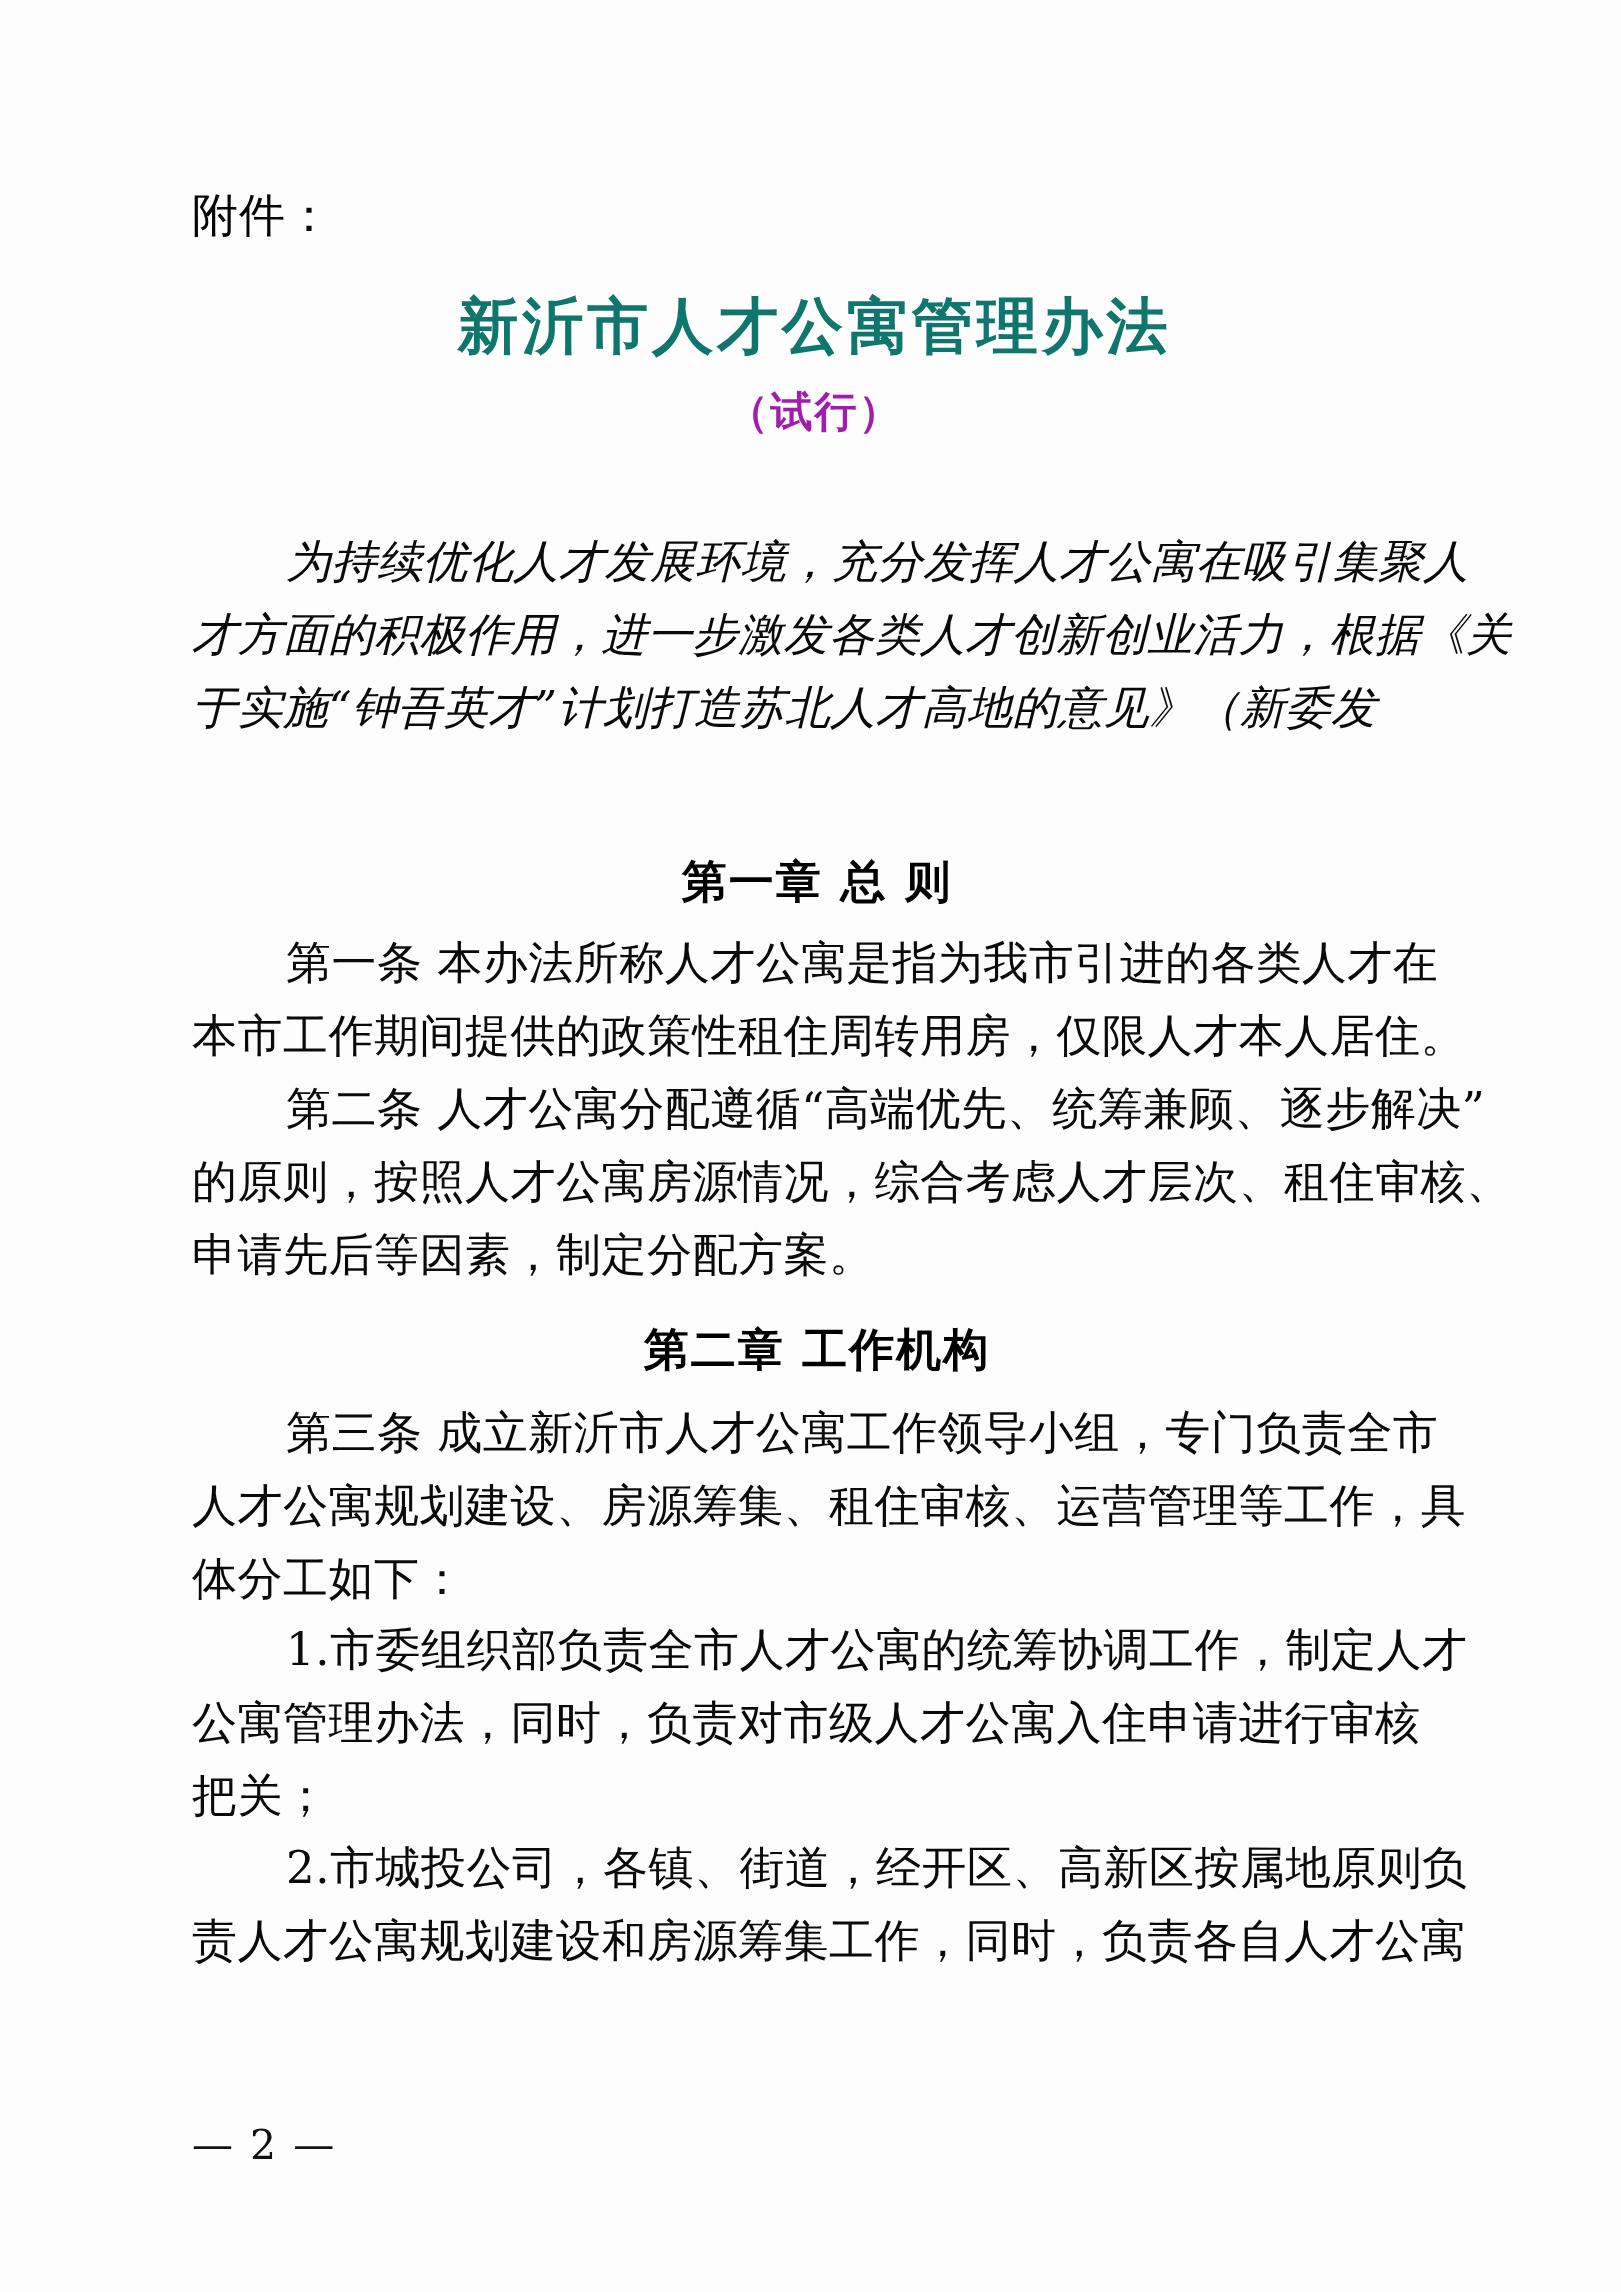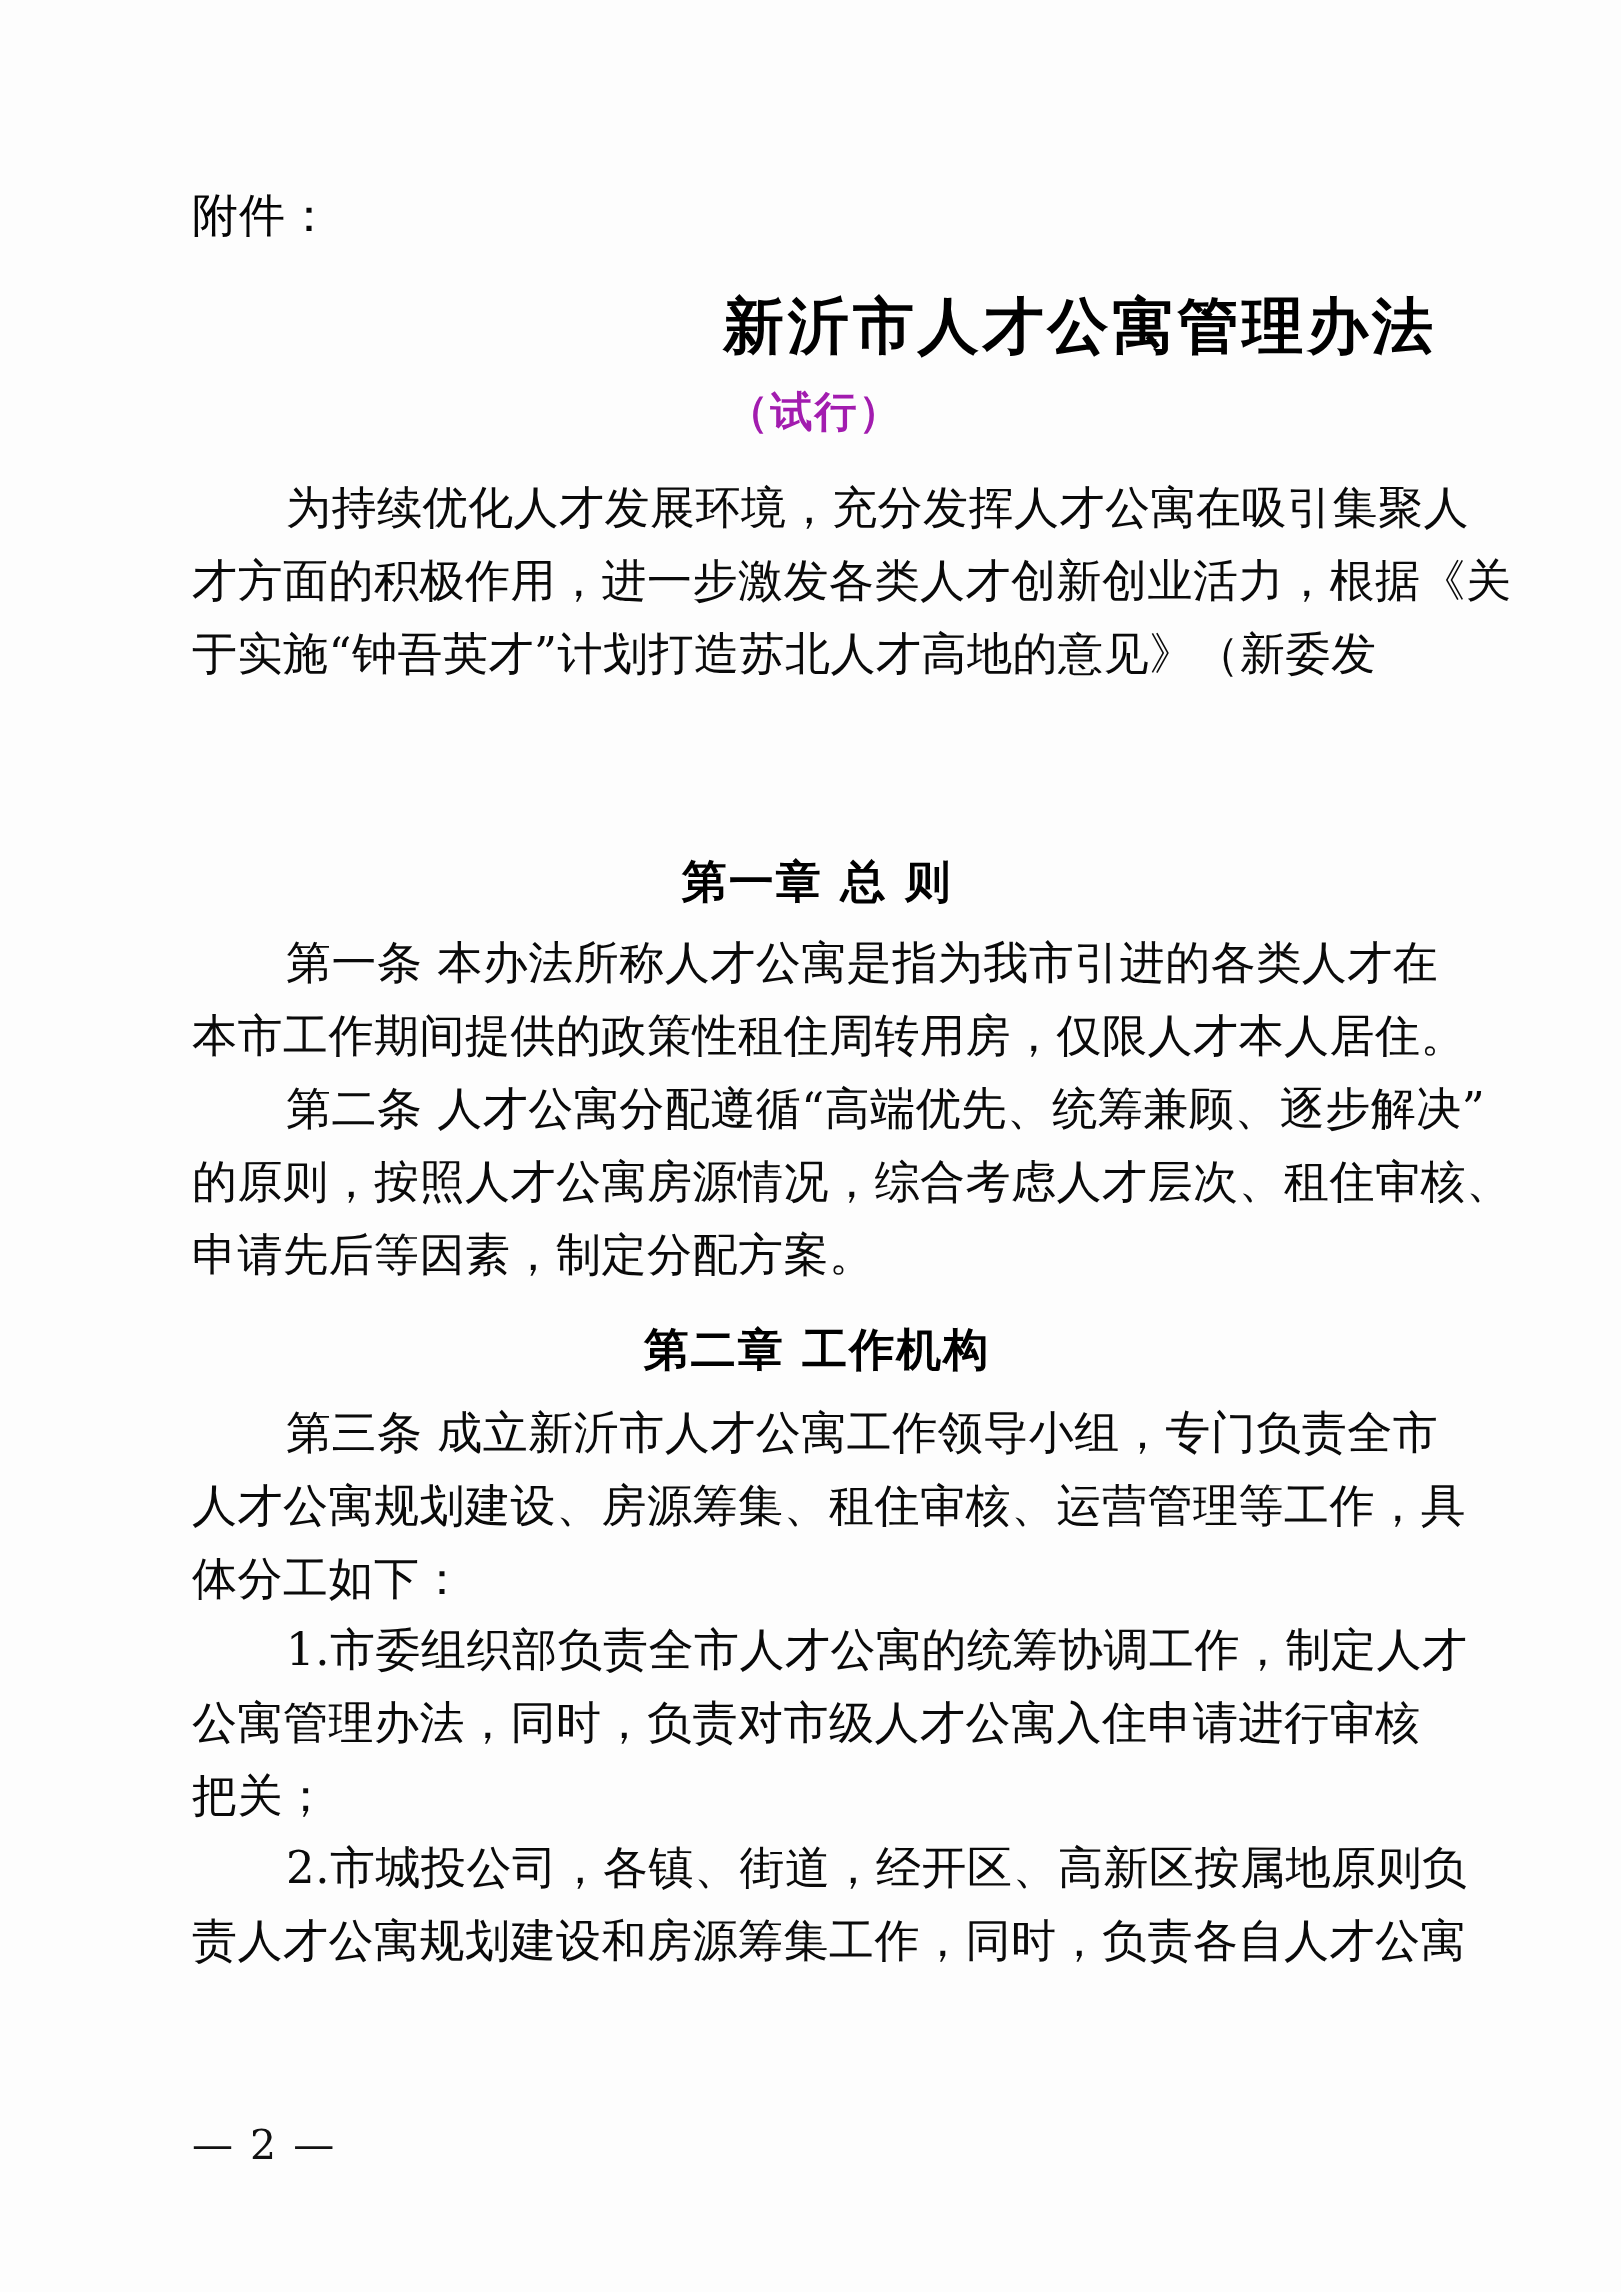--- a/index.html
+++ b/index.html
@@ -32,27 +32,27 @@
     font-size: 46px;
     letter-spacing: 1px;
     line-height: 1;
     color: #050505;
   }
   .doc-title {
     position: absolute;
     left: 192px;
     top: 290px;
     width: 1245px;
-    text-align: right;
+    text-align: center;
     font-family: "DejaVu Serif", "Liberation Serif", serif;
     font-weight: bold;
     font-size: 61px;
     letter-spacing: 3.9px;
     line-height: 1.18;
-    color: #000000;
+    color: #0f766e;
   }
   .doc-subtitle {
     position: absolute;
     left: 192px;
     top: 387px;
     width: 1245px;
     text-align: center;
     font-family: "DejaVu Serif", "Liberation Serif", serif;
     font-weight: bold;
     font-size: 42px;
@@ -104,21 +104,21 @@
 <body>
 
 <div class="page">
   <div class="paper-tint"></div>
 
   <div class="attach-label">附件：</div>
 
   <div class="doc-title">新沂市人才公寓管理办法</div>
   <div class="doc-subtitle">（试行）</div>
 
-  <div class="body-block" style="top:471px;">
+  <div class="body-block" style="top:525px;font-style:italic;">
     <div class="line indent">为持续优化人才发展环境，充分发挥人才公寓在吸引集聚人</div>
     <div class="line">才方面的积极作用，进一步激发各类人才创新创业活力，根据《关</div>
     <div class="line">于实施“钟吾英才”计划打造苏北人才高地的意见》（新委发</div>
   </div>
 
   <div class="body-block" style="top:845px;">
     <div class="chapter">第一章 总 则</div>
   </div>
 
   <div class="body-block" style="top:926px;">

